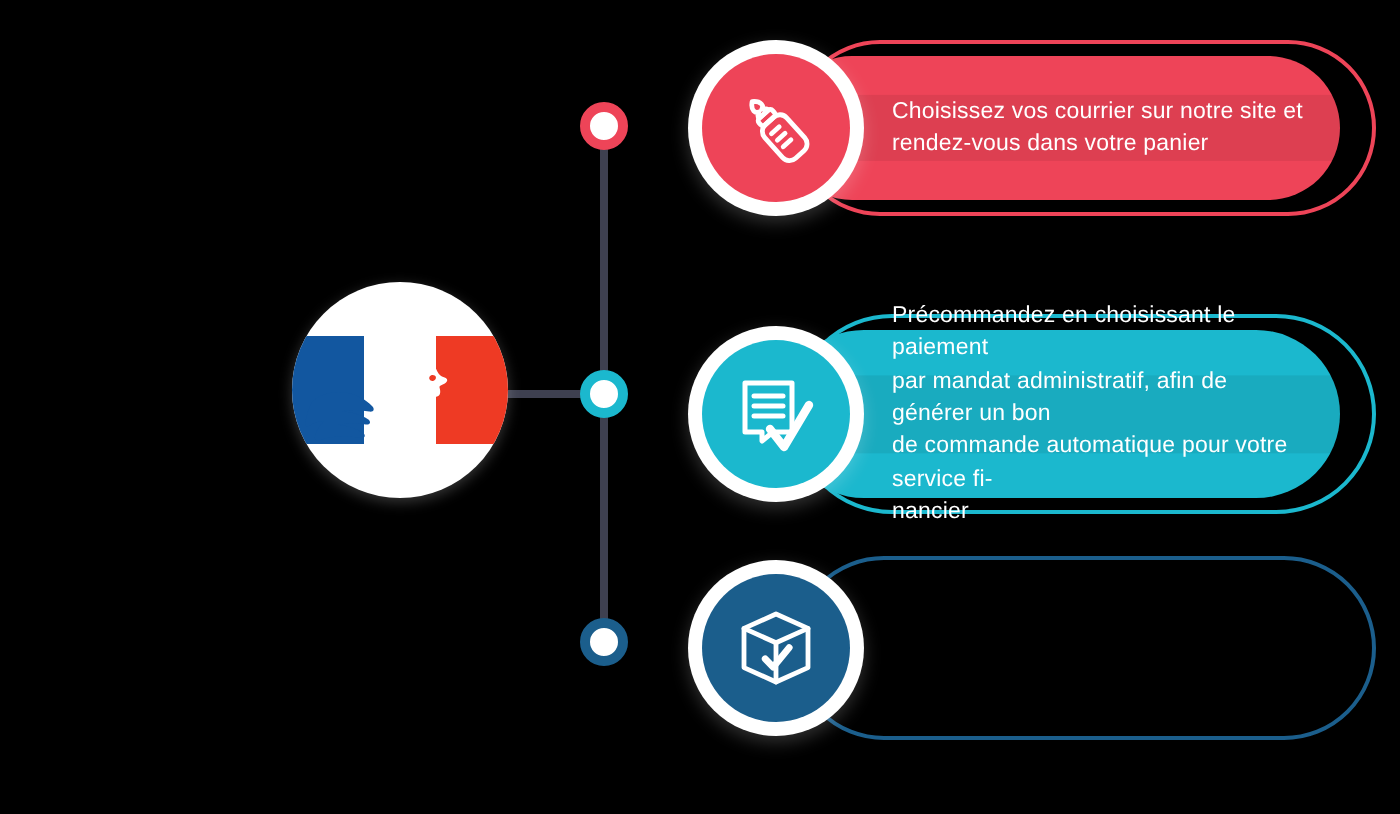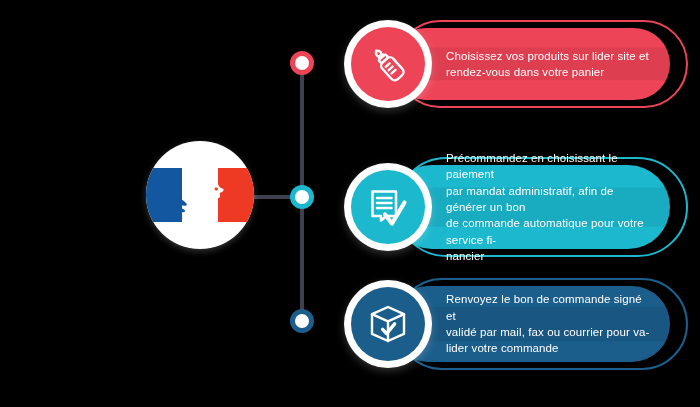--- a/index.html
+++ b/index.html
@@ -222,21 +222,21 @@
           C13.2 69.6 10.8 70.4 8.8 71.9 C7.6 72.8 6.4 72.2 6.6 70.8
           C7 67.2 8.2 63.4 10 60 Z"></path>
       </svg>
     </div>
   </div>
 
   <div class="step" id="step-1">
     <div class="pill-outline"></div>
     <div class="pill-fill">
       <div class="pill-band"></div>
-      <div class="pill-text">Choisissez vos produits sur lider site et
+      <div class="pill-text">Choisissez vos courrier sur notre site et
 rendez-vous dans votre panier</div>
     </div>
     <div class="icon-disc">
       <div class="icon-inner">
         <svg width="44" height="44" viewBox="0 0 44 44">
           <g transform="rotate(-42 22 22)" fill="none" stroke="#ffffff" stroke-width="2.4" stroke-linecap="round" stroke-linejoin="round">
             <path d="M22 4.2 C20.4 5.4 19.4 6.8 19.4 8.2 C19.4 9.3 20 10 21 10.3
                      C19.6 10.9 18.9 11.8 18.9 12.8 L25.1 12.8 C25.1 11.8 24.4 10.9 23 10.3
                      C24 10 24.6 9.3 24.6 8.2 C24.6 6.8 23.6 5.4 22 4.2 Z"></path>
             <rect x="17.4" y="12.8" width="9.2" height="4.4" rx="1.6"></rect>
@@ -269,26 +269,20 @@
             <line x1="12" y1="24" x2="26.5" y2="24"></line>
           </g>
           <path d="M20 30.5 L27 39.5 L39.5 18.5" fill="none" stroke="#ffffff" stroke-width="4.2" stroke-linecap="round" stroke-linejoin="round"></path>
         </svg>
       </div>
     </div>
   </div>
 
   <div class="step" id="step-3">
     <div class="pill-outline"></div>
-    <div class="pill-fill">
-      <div class="pill-band"></div>
-      <div class="pill-text">Renvoyez le bon de commande signé et
-validé par mail, fax ou courrier pour va-
-lider votre commande</div>
-    </div>
     <div class="icon-disc">
       <div class="icon-inner">
         <svg width="44" height="44" viewBox="0 0 44 44">
           <g fill="none" stroke="#ffffff" stroke-width="2.4" stroke-linecap="round" stroke-linejoin="round">
             <path d="M22 5 L38 12.2 L38 31.8 L22 39 L6 31.8 L6 12.2 Z"></path>
             <path d="M6 12.2 L22 19.4 L38 12.2"></path>
             <path d="M22 19.4 L22 39"></path>
           </g>
           <path d="M16.6 27.4 L20.6 31.6 L28.6 21.8" fill="none" stroke="#ffffff" stroke-width="3.4" stroke-linecap="round" stroke-linejoin="round"></path>
         </svg>

